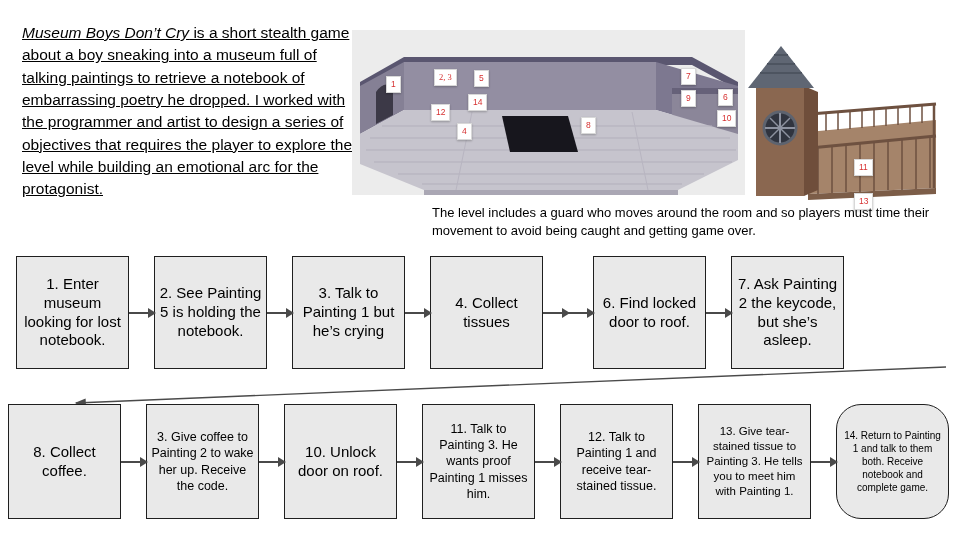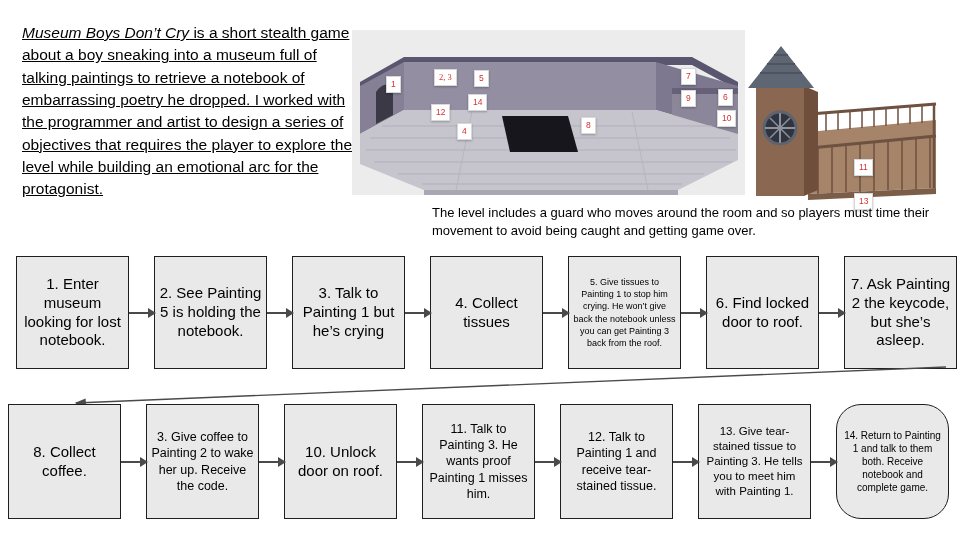--- a/index.html
+++ b/index.html
@@ -188,23 +188,20 @@
       </div>
     <div class="harrow"></div>
     <div class="fbox fs15">
         <span>3. Talk to Painting 1 but he’s crying</span>
       </div>
     <div class="harrow"></div>
     <div class="fbox fs15">
         <span>4. Collect tissues</span>
       </div>
     <div class="harrow"></div>
-    <div class="fbox fs9">
-        <span>5. Give tissues to Painting 1 to stop him crying. He won’t give back the notebook unless you can get Painting 3 back from the roof.</span>
-      </div>
     <div class="harrow"></div>
     <div class="fbox fs15">
         <span>6. Find locked door to roof.</span>
       </div>
     <div class="harrow"></div>
     <div class="fbox fs15">
         <span>7. Ask Painting 2 the keycode, but she’s asleep.</span>
       </div>
   </div>
 

